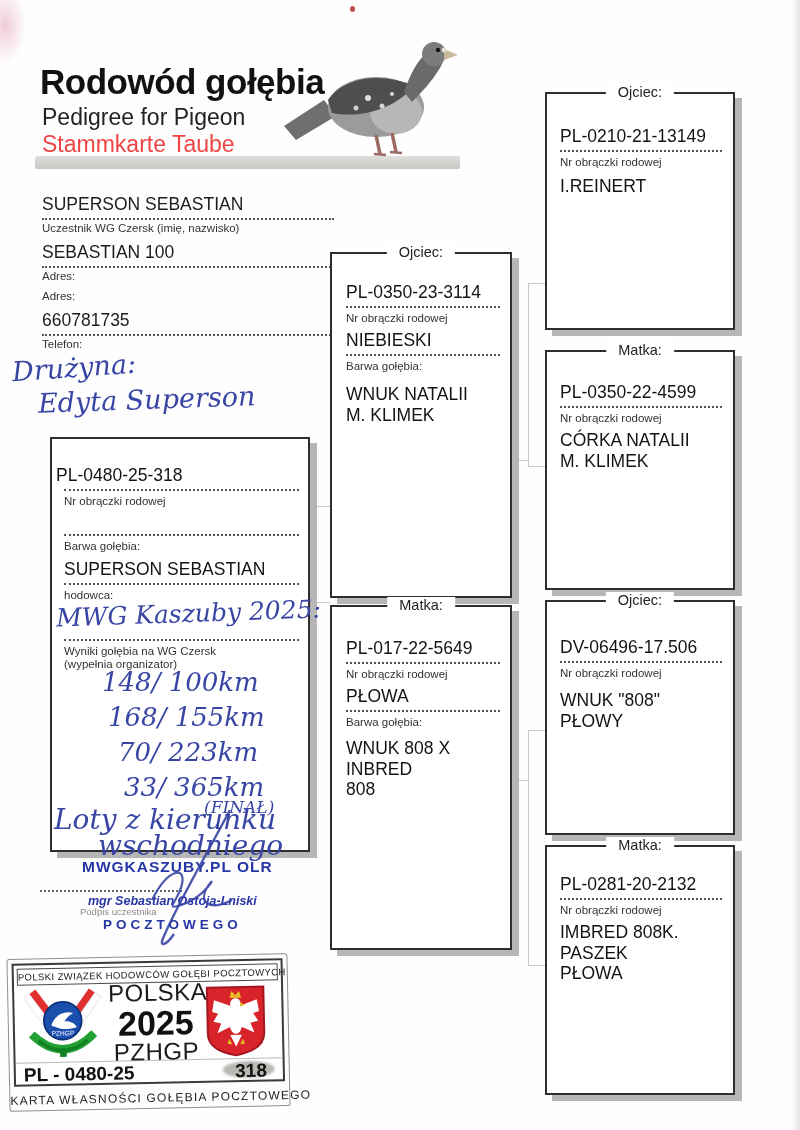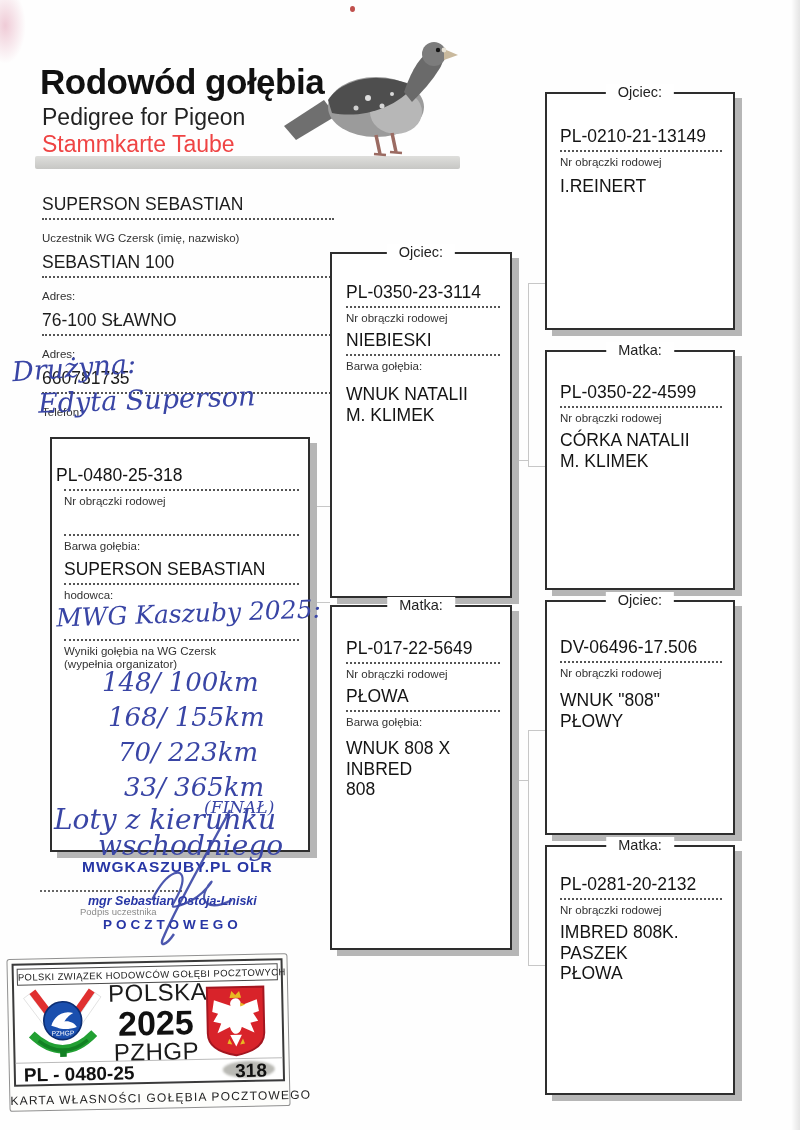--- a/index.html
+++ b/index.html
@@ -22,21 +22,21 @@
   .h-sub1  { left:42px; top:104px; font-size:23px; color:#222; }
   .h-sub2  { left:42px; top:131px; font-size:23px; color:#ef4444; }
   .h-bar   { left:35px; top:156px; width:425px; height:13px; border-radius:2px;
     background:linear-gradient(#d9d9d6, #bdbdba); opacity:.85; }
   .pigeon  { left:282px; top:28px; width:185px; height:136px; }
 
   
   .owner { left:42px; top:194px; width:292px; }
   .ofield { margin-bottom:5px; }
   .oval { font-size:17.5px; padding-bottom:3px; border-bottom:2px dotted #555; min-height:20px; }
-  .olab { font-size:11.5px; color:#333; margin-top:12px; margin-bottom:8px; }
+  .olab { font-size:11.5px; color:#333; margin-top:2px; margin-bottom:8px; }
 
   
   .hand { font-family:"DejaVu Serif", serif; font-style:italic; color:#3945a5; }
   .team1 { left:12px; top:352px; font-size:27px; transform:rotate(-4deg); }
   .team2 { left:38px; top:384px; font-size:27px; transform:rotate(-2deg); }
 
   
   .pbox { position:absolute; border:2px solid #2e2e2e; background:#fff;
     box-shadow:7px 6px 0 0 #b6b6b6; }
   .pbox-title { position:absolute; top:-10px; left:50%; transform:translateX(-50%);
@@ -119,21 +119,20 @@
   <div class="abs owner">
     <div class="ofield">
       <div class="oval">SUPERSON SEBASTIAN</div>
       <div class="olab">Uczestnik WG Czersk (imię, nazwisko)</div>
     </div>
     <div class="ofield">
       <div class="oval">SEBASTIAN 100</div>
       <div class="olab">Adres:</div>
     </div>
     <div class="ofield">
-      <div class="oval">76-100 SŁAWNO</div>
       <div class="olab">Adres:</div>
     </div>
     <div class="ofield">
       <div class="oval">660781735</div>
       <div class="olab">Telefon:</div>
     </div>
   </div>
 
   <div class="abs hand team1">Drużyna:</div>
   <div class="abs hand team2">Edyta Superson</div>

